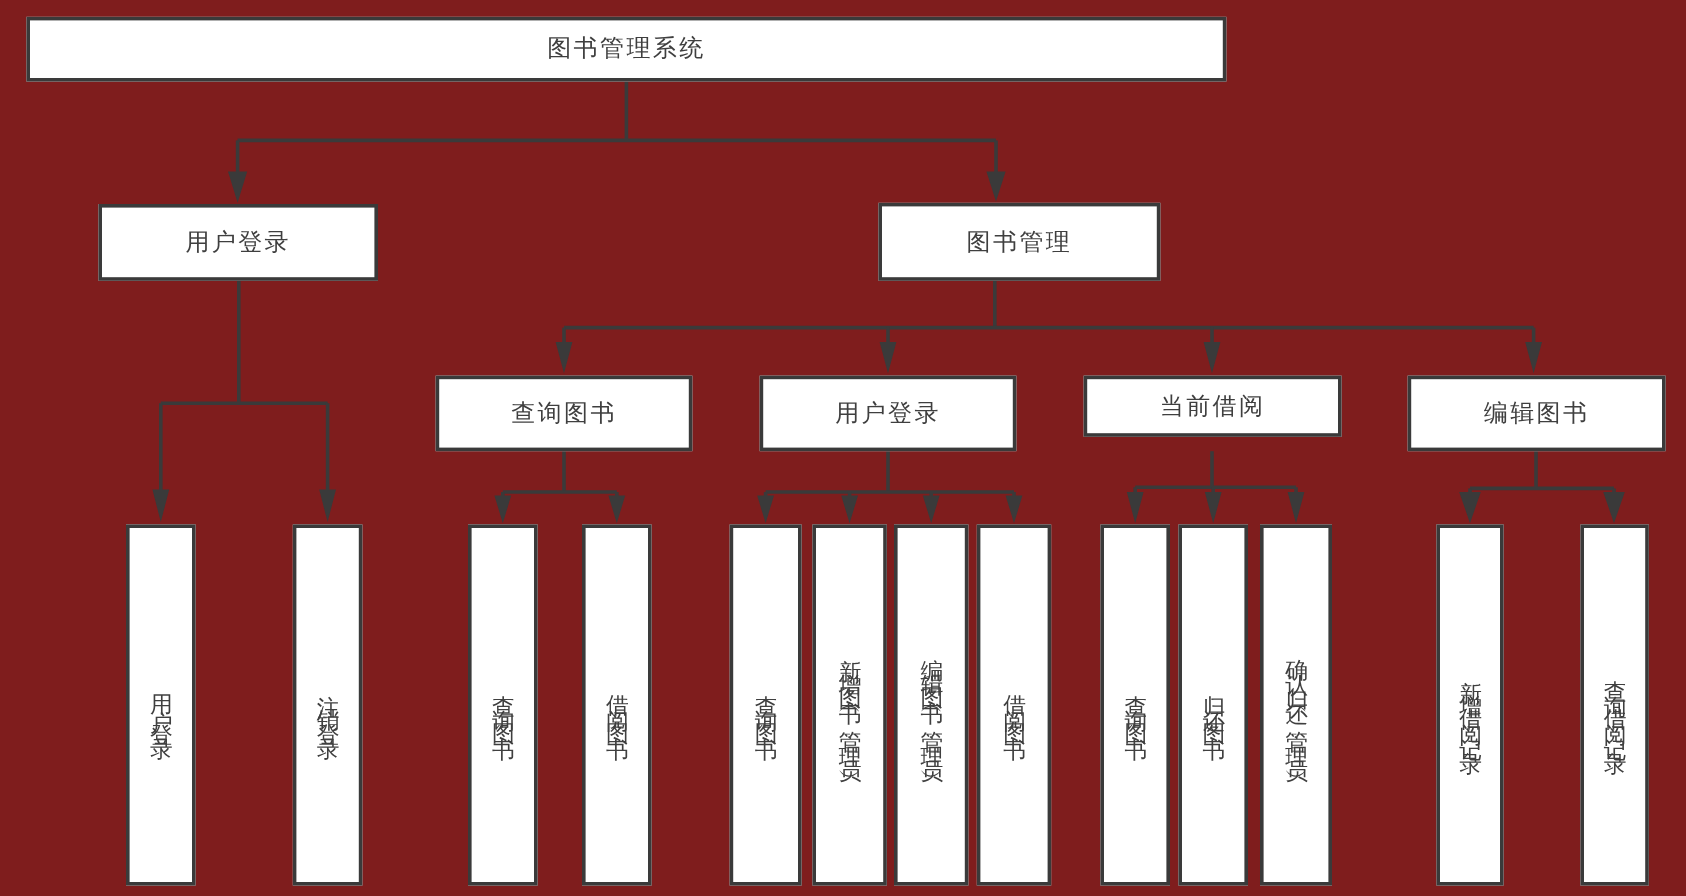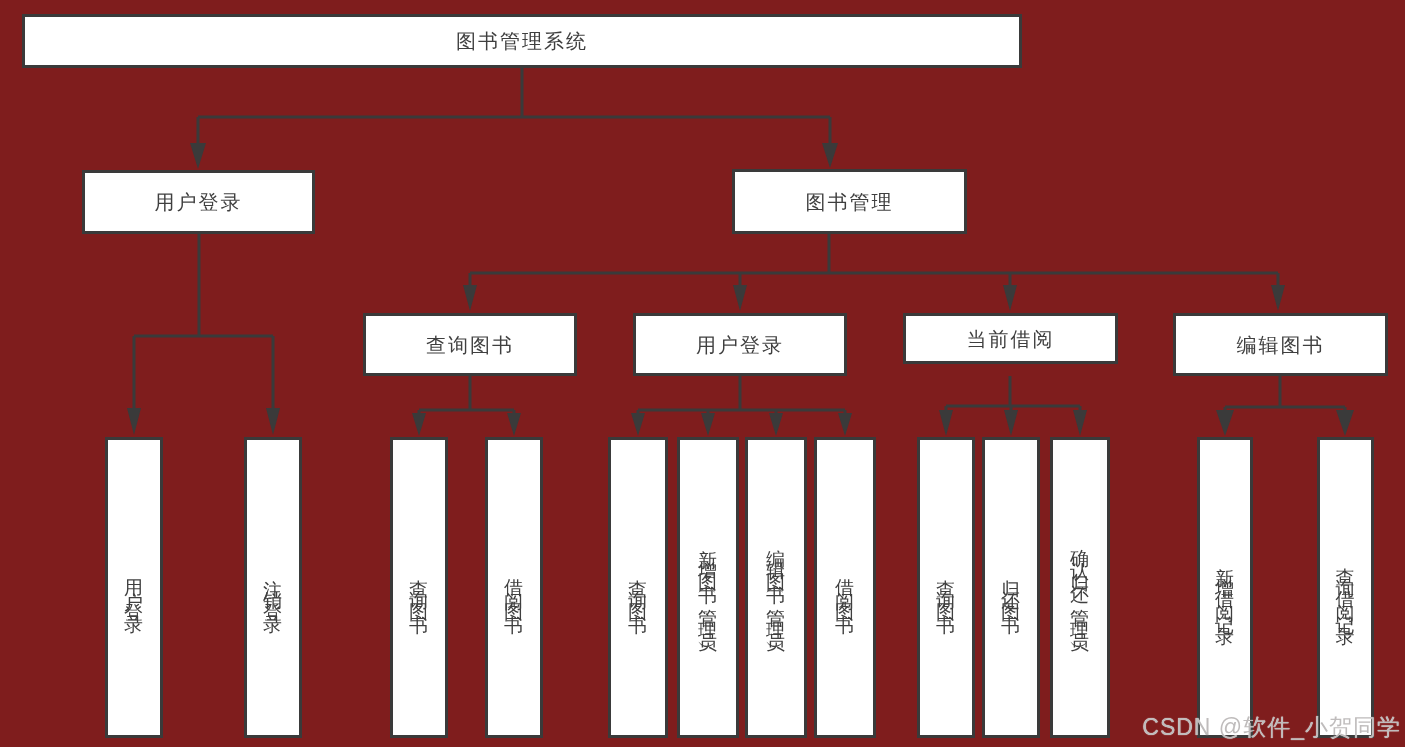--- a/index.html
+++ b/index.html
@@ -152,15 +152,14 @@
   <div class="node leaf" style="left:745px; top:437px; width:62px; height:301px">编辑图书（管理员）</div>
   <div class="node leaf" style="left:814px; top:437px; width:62px; height:301px">借阅图书</div>
 
   <div class="node leaf" style="left:917px; top:437px; width:58px; height:301px">查询图书</div>
   <div class="node leaf" style="left:982px; top:437px; width:58px; height:301px">归还图书</div>
   <div class="node leaf" style="left:1050px; top:437px; width:60px; height:301px">确认归还（管理员）</div>
 
   <div class="node leaf" style="left:1197px; top:437px; width:56px; height:301px">新增借阅记录</div>
   <div class="node leaf" style="left:1317px; top:437px; width:57px; height:301px">查询借阅记录</div>
 
-  <div class="watermark">CSDN @软件_小贺同学</div>
 
 </div>
 
 </body></html>

